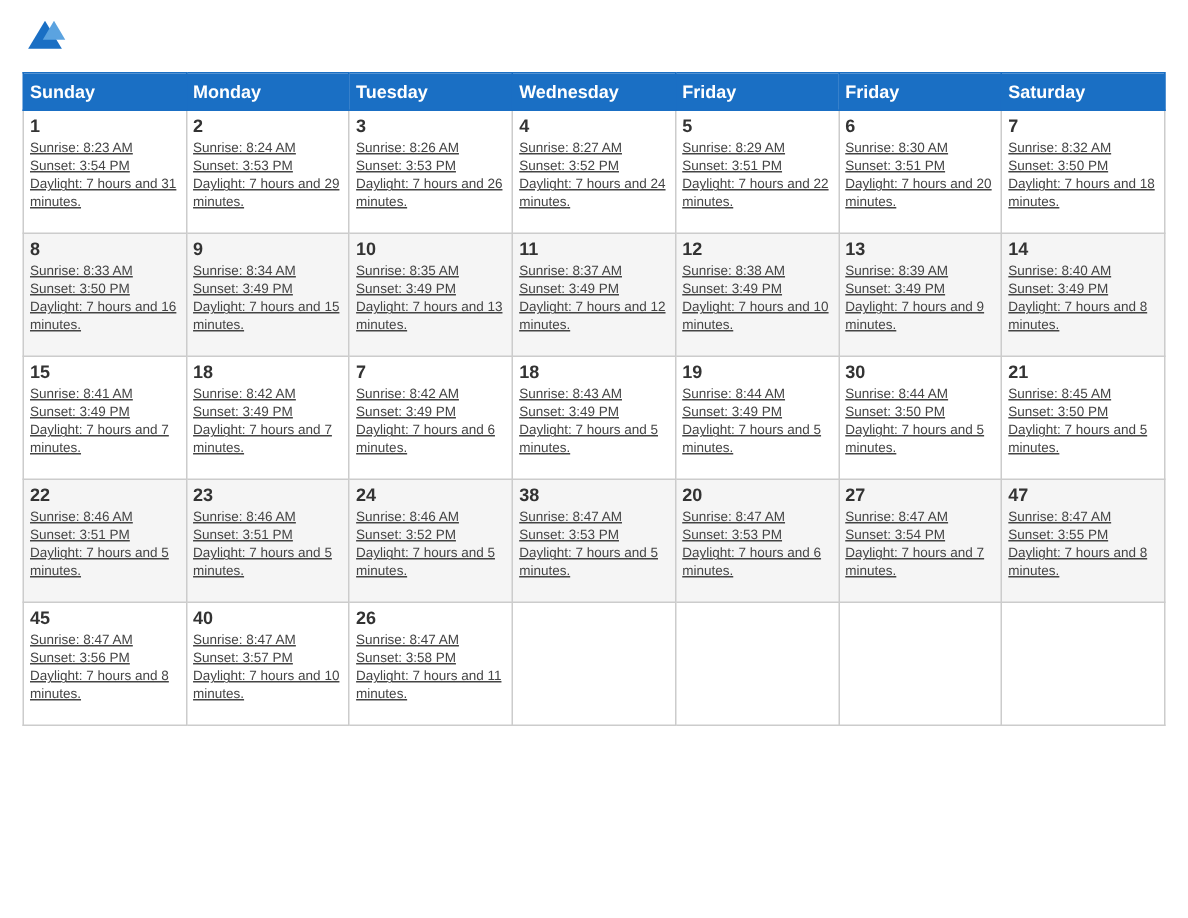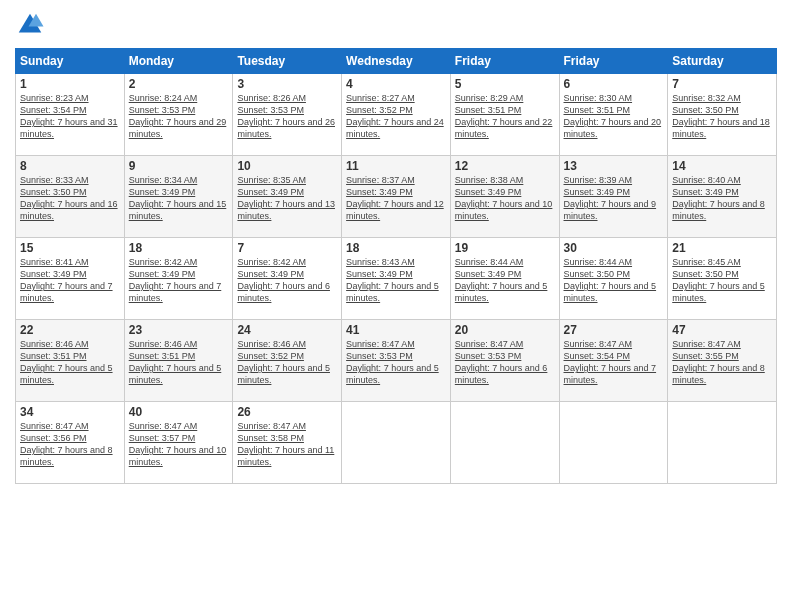--- a/index.html
+++ b/index.html
@@ -229,39 +229,39 @@
           </td>
           <td>
             <span class="day-num">23</span>
 <div class="day-info">Sunrise: 8:46 AM<br>Sunset: 3:51 PM<br>Daylight: 7 hours and 5 minutes.</div>
           </td>
           <td>
             <span class="day-num">24</span>
 <div class="day-info">Sunrise: 8:46 AM<br>Sunset: 3:52 PM<br>Daylight: 7 hours and 5 minutes.</div>
           </td>
           <td>
-            <span class="day-num">41</span>
+            <span class="day-num">38</span>
 <div class="day-info">Sunrise: 8:47 AM<br>Sunset: 3:53 PM<br>Daylight: 7 hours and 5 minutes.</div>
           </td>
           <td>
             <span class="day-num">20</span>
 <div class="day-info">Sunrise: 8:47 AM<br>Sunset: 3:53 PM<br>Daylight: 7 hours and 6 minutes.</div>
           </td>
           <td>
             <span class="day-num">27</span>
 <div class="day-info">Sunrise: 8:47 AM<br>Sunset: 3:54 PM<br>Daylight: 7 hours and 7 minutes.</div>
           </td>
           <td>
             <span class="day-num">47</span>
 <div class="day-info">Sunrise: 8:47 AM<br>Sunset: 3:55 PM<br>Daylight: 7 hours and 8 minutes.</div>
           </td>
         </tr>
         <tr>
           <td>
-            <span class="day-num">34</span>
+            <span class="day-num">45</span>
 <div class="day-info">Sunrise: 8:47 AM<br>Sunset: 3:56 PM<br>Daylight: 7 hours and 8 minutes.</div>
           </td>
           <td>
             <span class="day-num">40</span>
 <div class="day-info">Sunrise: 8:47 AM<br>Sunset: 3:57 PM<br>Daylight: 7 hours and 10 minutes.</div>
           </td>
           <td>
             <span class="day-num">26</span>
 <div class="day-info">Sunrise: 8:47 AM<br>Sunset: 3:58 PM<br>Daylight: 7 hours and 11 minutes.</div>
           </td>

